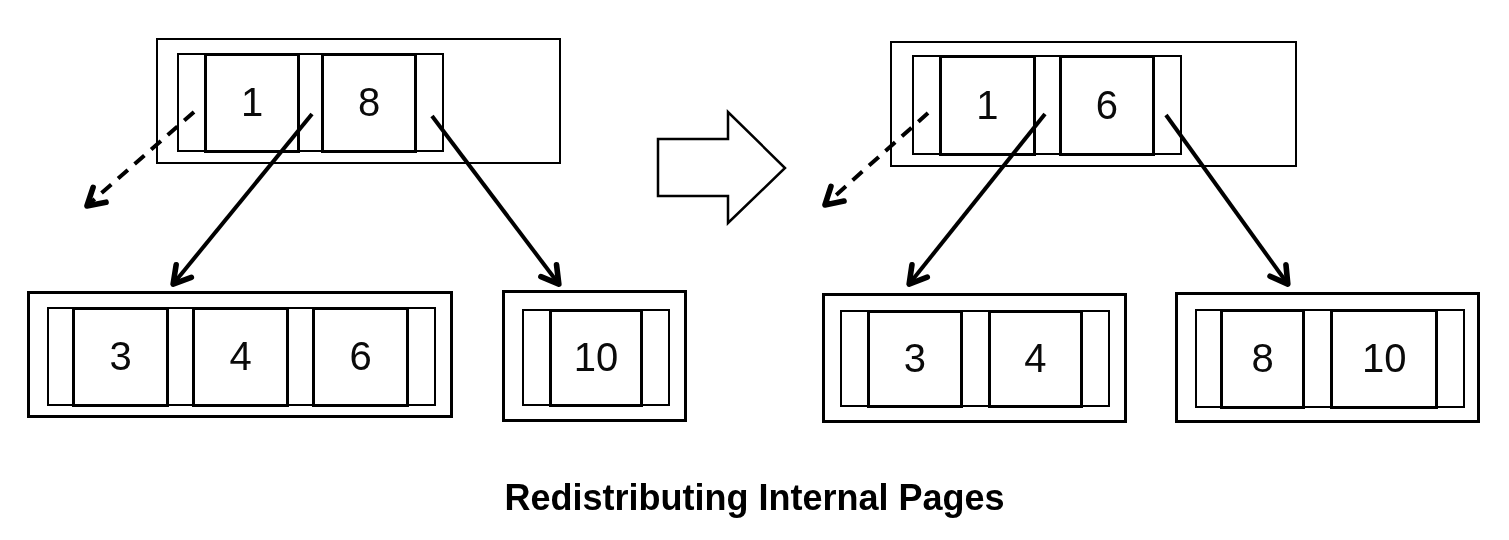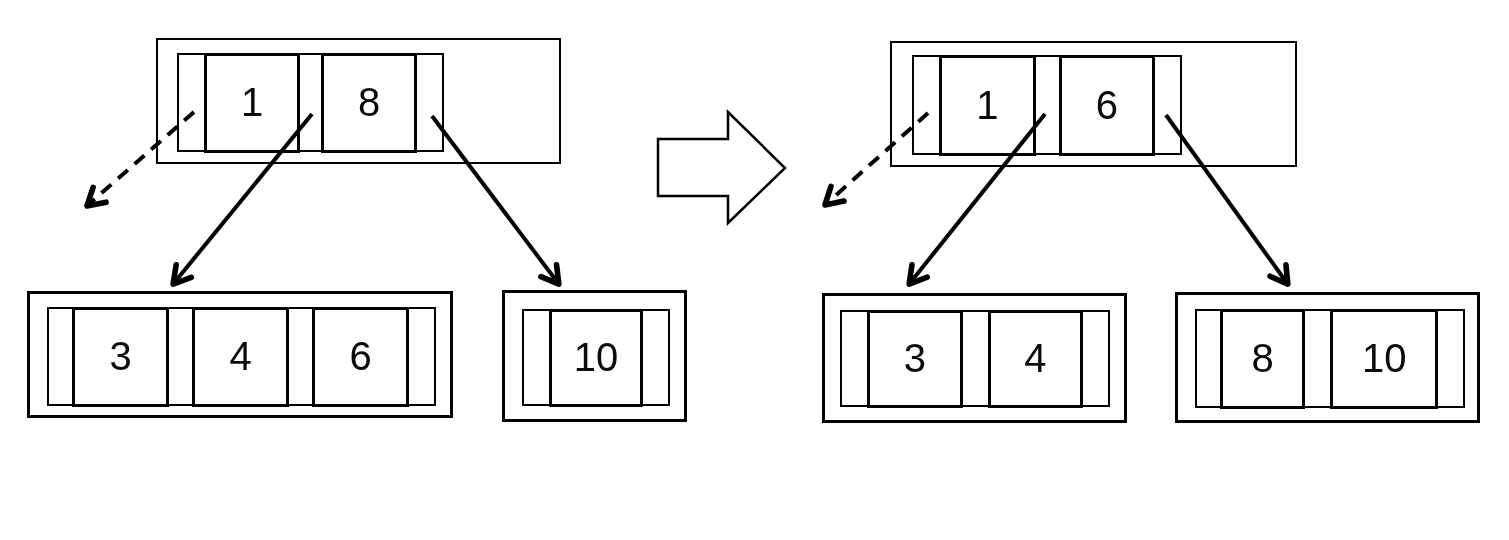--- a/index.html
+++ b/index.html
@@ -166,13 +166,14 @@
     <line x1="312" y1="114" x2="174" y2="283" stroke="#000" stroke-width="4" marker-end="url(#ah)"></line>
     <line x1="432" y1="116" x2="558" y2="283" stroke="#000" stroke-width="4" marker-end="url(#ah)"></line>
 
     <line x1="928" y1="113" x2="826" y2="204" stroke="#000" stroke-width="4" stroke-dasharray="13 9" marker-end="url(#ah)"></line>
     <line x1="1045" y1="114" x2="910" y2="283" stroke="#000" stroke-width="4" marker-end="url(#ah)"></line>
     <line x1="1166" y1="115" x2="1287" y2="283" stroke="#000" stroke-width="4" marker-end="url(#ah)"></line>
 
     <polygon points="658,139 728,139 728,112 785,168 728,223 728,196 658,196" fill="#ffffff" stroke="#000" stroke-width="2.5" stroke-linejoin="miter"></polygon>
   </svg>
 
+  <div class="caption">Redistributing Internal Pages</div>
 </div>
 
 </body></html>

